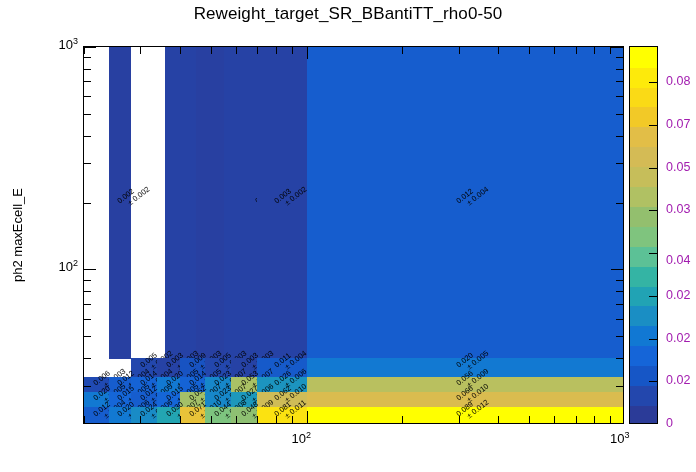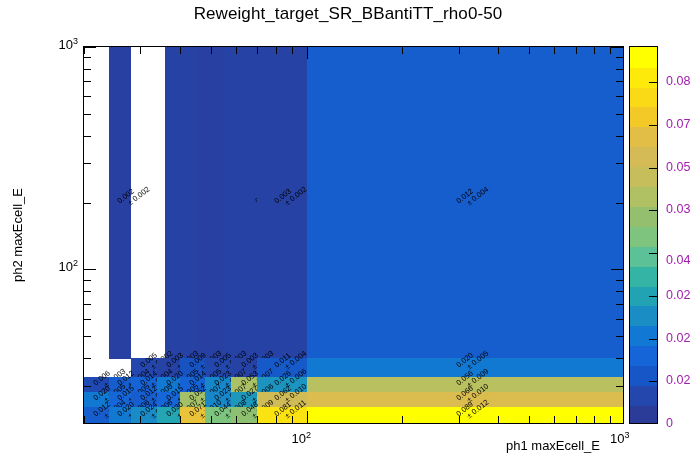--- a/index.html
+++ b/index.html
@@ -45,21 +45,20 @@
   .clab{position:absolute;left:666px;font-size:12.5px;color:#a21caf;white-space:nowrap;}
 </style>
 </head>
 <body>
 
 <div id="canvas">
 
   <div id="title">Reweight_target_SR_BBantiTT_rho0-50</div>
 
   <div id="ytitle">ph2 maxEcell_E</div>
-  <div id="xtitle">ph1 maxEcell_E</div>
 
   <div id="frame">
     <div id="cells">
         <div class="cell" style="left: 25.2135px; top: 0px; width: 21.9177px; height: 311.625px; background: rgb(40, 64, 161);"></div>
         <div class="clabel" style="left: 32.0352px; top: 151.512px;">
           <span class="v">0.002</span>
           <span class="e">± 0.002</span>
         </div>
         <div class="cell" style="left: 81.286px; top: 0px; width: 141.886px; height: 311.625px; background: rgb(38, 66, 165);"></div>
         <div class="clabel" style="left: 141.129px; top: 151.512px;">

